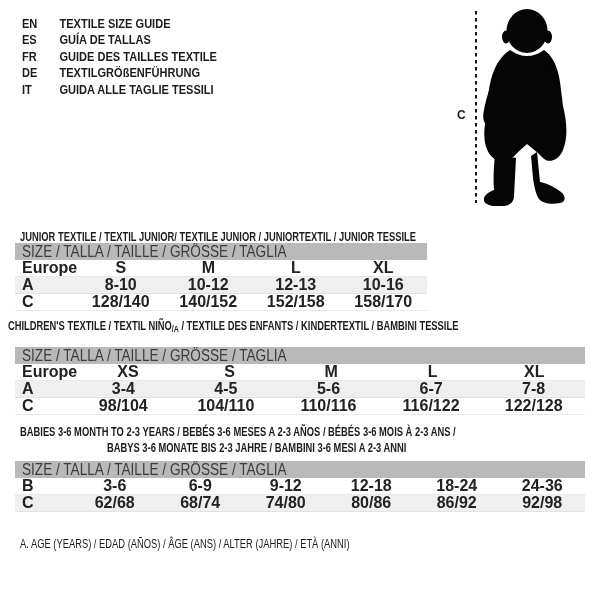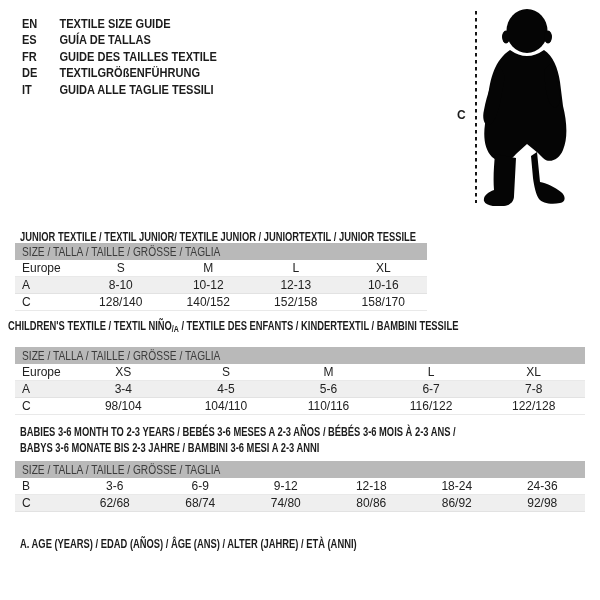--- a/index.html
+++ b/index.html
@@ -13,31 +13,31 @@
   .cond{display:inline-block;transform:scaleX(0.78);transform-origin:0 50%;white-space:nowrap;}
   .condm{display:inline-block;transform:scaleX(0.85);transform-origin:0 50%;white-space:nowrap;}
   
   .lang{top:15px;left:22px;}
   .lrow{display:flex;height:16.5px;align-items:center;font-weight:bold;font-size:13px;
         white-space:nowrap;transform:scaleX(0.85);transform-origin:0 50%;}
   .lcode{width:44px;flex:0 0 44px;}
   
   .sec-title{font-weight:bold;font-size:12px;white-space:nowrap;line-height:16px;}
   
-  .tbl{position:absolute;font-size:12px;color:#222;}
+  .tbl{position:absolute;font-size:16px;color:#222;}
   .bar{height:17px;background:var(--bar,#b9b9b9);display:flex;align-items:center;
        padding-left:7px;box-sizing:border-box;color:#3c3c3c;}
   .trow{display:flex;height:17px;align-items:center;box-sizing:border-box;
         border-bottom:1px solid #e9e9e9;}
   .trow.alt{background:var(--alt,#efefef);border-bottom-color:#e2e2e2;}
-  .tc{flex:1;text-align:center;}
+  .tc{flex:1;text-align:center;font-weight:bold;}
   .tc.lbl{flex:0 0 55px;text-align:left;padding-left:7px;}
   .t23 .tc.lbl{flex:0 0 50px;}
   
-  .notes{font-weight:bold;font-size:12px;line-height:16px;white-space:nowrap;}
+  .notes{font-weight:normal;font-size:12px;line-height:16px;white-space:nowrap;}
   .subpart{font-size:9px;vertical-align:-2px;}
   .c-label{font-weight:bold;font-size:12px;}
 </style>
 </head>
 <body>
 
 <div class="abs lang">
   <div class="lrow">
     <span class="lcode">EN</span>
     <span class="ltitle">TEXTILE SIZE GUIDE</span>
@@ -135,21 +135,21 @@
   <div class="trow">
     <div class="tc lbl">C</div>
     <div class="tc">98/104</div>
     <div class="tc">104/110</div>
     <div class="tc">110/116</div>
     <div class="tc">116/122</div>
     <div class="tc">122/128</div>
   </div>
 </div>
 
-<div class="abs sec-title" style="top:424px;left:20px;">
+<div class="abs sec-title" style="top:424px;left:20px;text-align:center;">
   <div><span class="cond">BABIES 3-6 MONTH TO 2-3 YEARS / BEBÉS 3-6 MESES A 2-3 AÑOS / BÉBÉS 3-6 MOIS À 2-3 ANS /</span></div>
   <div><span class="cond">BABYS 3-6 MONATE BIS 2-3 JAHRE / BAMBINI 3-6 MESI A 2-3 ANNI</span></div>
 </div>
 <div class="tbl t23" style="top:461px;left:15px;width:570px;">
   <div class="bar">
     <span class="condm">SIZE / TALLA / TAILLE / GRÖSSE / TAGLIA</span>
   </div>
   <div class="trow">
     <div class="tc lbl">B</div>
     <div class="tc">3-6</div>

